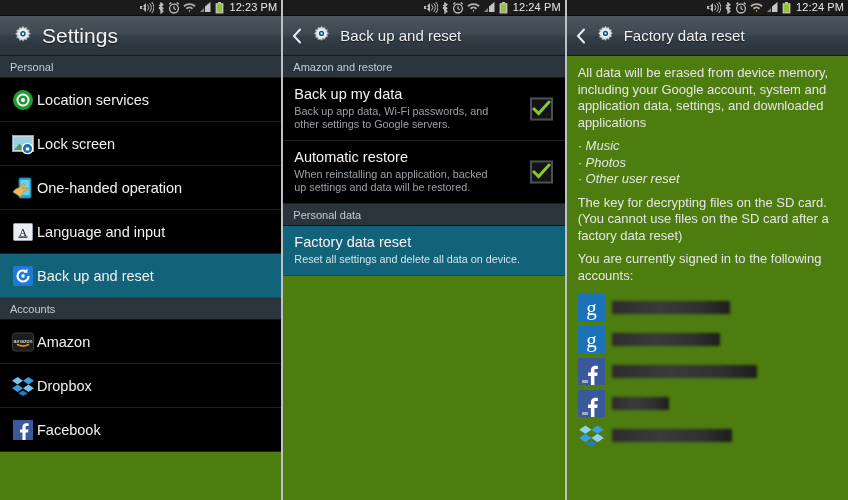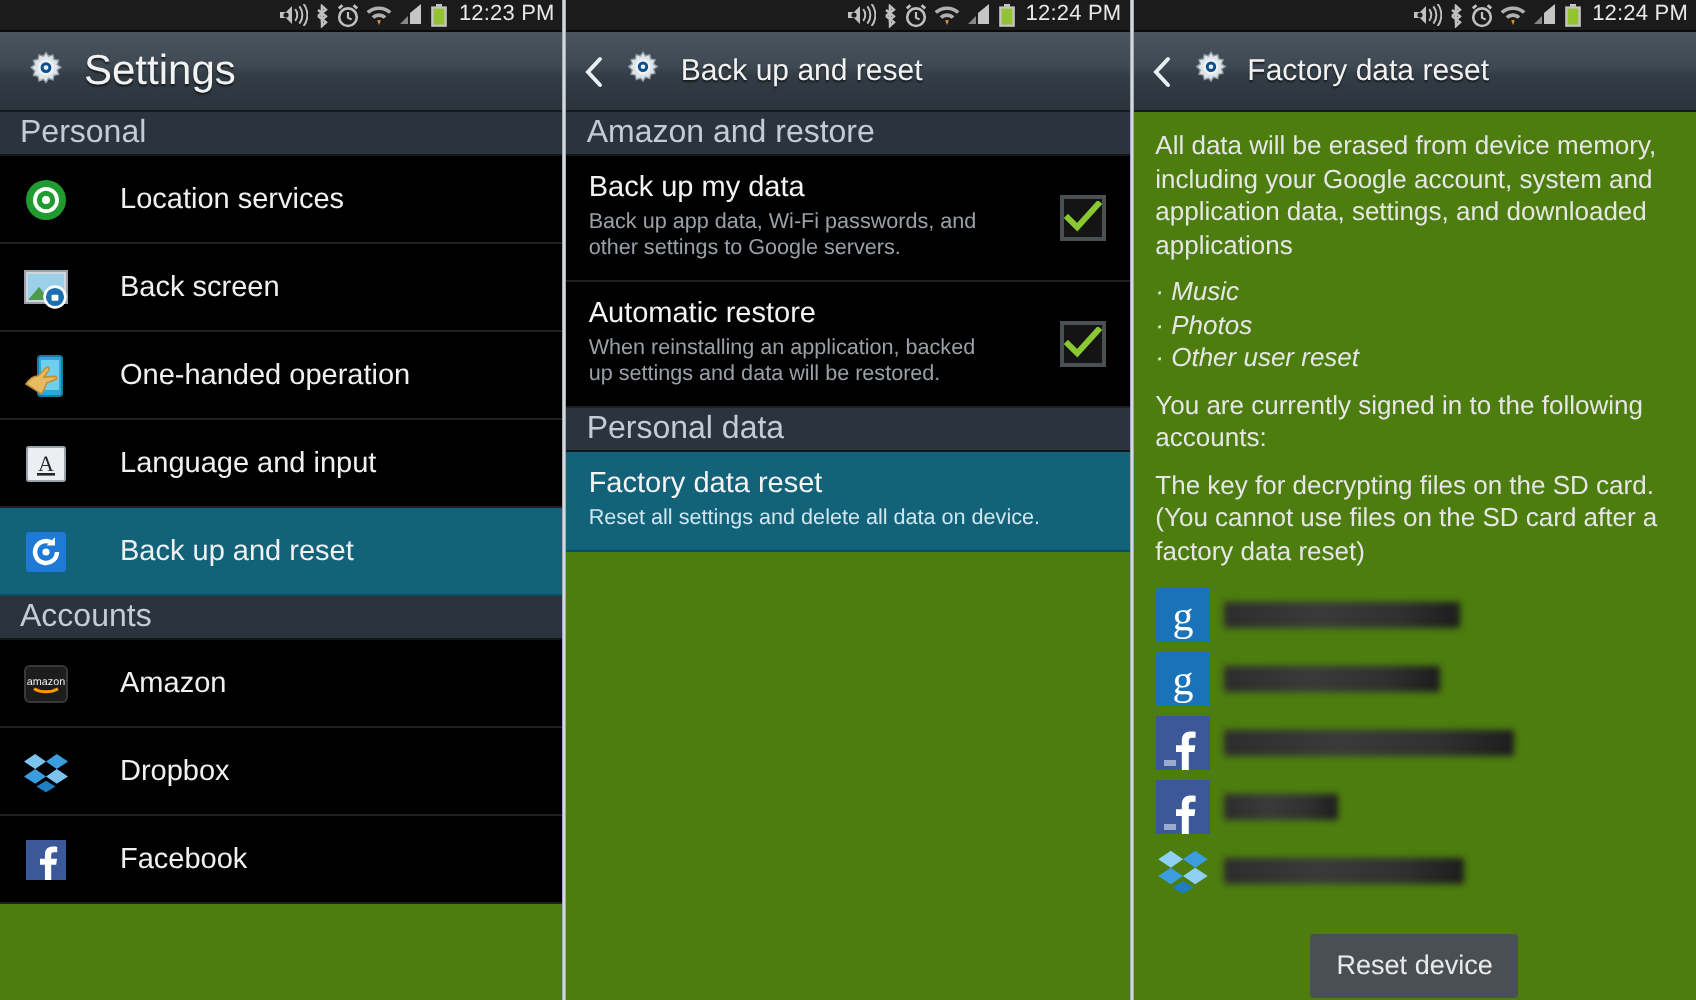--- a/index.html
+++ b/index.html
@@ -37,26 +37,26 @@
     color:#f2f2f2; font-size:15px; line-height:16px; font-weight:400;
     text-shadow:0 1px 1px rgba(0,0,0,.6);
   }
   .ab-title.big{ font-size:21px; }
 
   
   .sect{
     height:22px; background:#2b343c;
     display:flex; align-items:center; padding-left:10px;
     border-bottom:1px solid #11161a;
-    color:#c3ccd4; font-size:16px; line-height:12px;
+    color:#c3ccd4; font-size:11px; line-height:12px;
   }
 
   
   .row{
-    height:44px; display:flex; align-items:center; gap:25px;
+    height:44px; display:flex; align-items:center; gap:2px;
     padding-left:11px; border-bottom:1px solid #1e1e1e; background:#000;
   }
   .row.selected{ background:#12627a; border-bottom:1px solid #0d4e61; }
   .row-label{ color:#f0f0f0; font-size:14.5px; line-height:16px; }
   .row-ico{ width:24px; height:24px; flex:0 0 24px; position:relative; }
 
   
   .mrow{
     padding:7px 11px 9px 11px; border-bottom:1px solid #1e1e1e;
     position:relative; background:#000;
@@ -177,21 +177,21 @@
     <div class="row">
       <span class="row-ico">
         <svg width="24" height="24" viewBox="0 0 24 24">
           <rect x="1.5" y="3.5" width="21" height="16" fill="#cfd6dc" stroke="#9aa3ab"></rect>
           <rect x="3" y="5" width="18" height="13" fill="#9ccfe8"></rect>
           <path d="M3 18l5.5-6.5L13 17l3.5-4L21 18z" fill="#4e9b4c"></path>
           <circle cx="16.5" cy="16.5" r="5.2" fill="#1a6fb0" stroke="#fff" stroke-width="1.3"></circle>
           <rect x="14.8" y="15.4" width="3.4" height="3" rx=".4" fill="#fff"></rect>
         </svg>
       </span>
-      <span class="row-label">Back screen</span>
+      <span class="row-label">Lock screen</span>
     </div>
 
 
     <div class="row">
       <span class="row-ico">
         <svg width="24" height="24" viewBox="0 0 24 24">
           <rect x="8" y="2" width="12" height="20" rx="1.5" fill="#2aa9d8" stroke="#1b7ca3"></rect>
           <rect x="9.5" y="4" width="9" height="15" fill="#6fd0ee"></rect>
           <path d="M2 16c2-3 4-4 6-4l4-4c1-1 2 0 1.3 1.2L11 12.5l5.5-.3c1 0 1.2 1.2.2 1.6l-4.3 1.6-2 4.6c-.4.9-1.6.9-2 .1z" fill="#e8bb63" stroke="#bd8f35" stroke-width=".8"></path>
         </svg>
@@ -406,22 +406,22 @@
       <span class="ab-title">Factory data reset</span>
     </div>
 
     <div class="frcontent">
       <div class="fr-para">All data will be erased from device memory, including your Google account, system and application data, settings, and downloaded applications</div>
       <div class="fr-bullets">
         <div class="fr-bullet">· Music</div>
         <div class="fr-bullet">· Photos</div>
         <div class="fr-bullet">· Other user reset</div>
       </div>
+      <div class="fr-para">The key for decrypting files on the SD card. (You cannot use files on the SD card after a factory data reset)</div>
       <div class="fr-para">You are currently signed in to the following accounts:</div>
-      <div class="fr-para">The key for decrypting files on the SD card. (You cannot use files on the SD card after a factory data reset)</div>
 
       <div class="acct-list">
         <div class="acct">
           <span class="acct-ico">
             <svg width="27" height="27" viewBox="0 0 27 27">
               <rect x="0" y="0" width="27" height="27" fill="#1a73b8"></rect>
               <text x="13.5" y="21" font-family="Liberation Serif, serif" font-size="21" fill="#fff" text-anchor="middle">g</text>
             </svg>
           </span>
           <span class="acct-name w1"></span>
@@ -462,19 +462,16 @@
               <path d="M17.4 3L23 6.8l-5.6 3.7L12 6.8z" fill="#3b9ddd"></path>
               <path d="M1 14.2l5.6 3.7L12 14.2 6.6 10.5z" fill="#3b9ddd"></path>
               <path d="M23 14.2l-5.6 3.7L12 14.2l5.4-3.7z" fill="#8fd0f5"></path>
               <path d="M7.2 19.3L12 22.1l4.8-2.8L12 16.4z" fill="#1f7ec1"></path>
             </svg>
           </span>
           <span class="acct-name w5"></span>
         </div>
       </div>
 
-      <div class="resetwrap">
-        <button class="resetbtn">Reset device</button>
-      </div>
     </div>
   </div>
 
 </div>
 
 </body></html>

